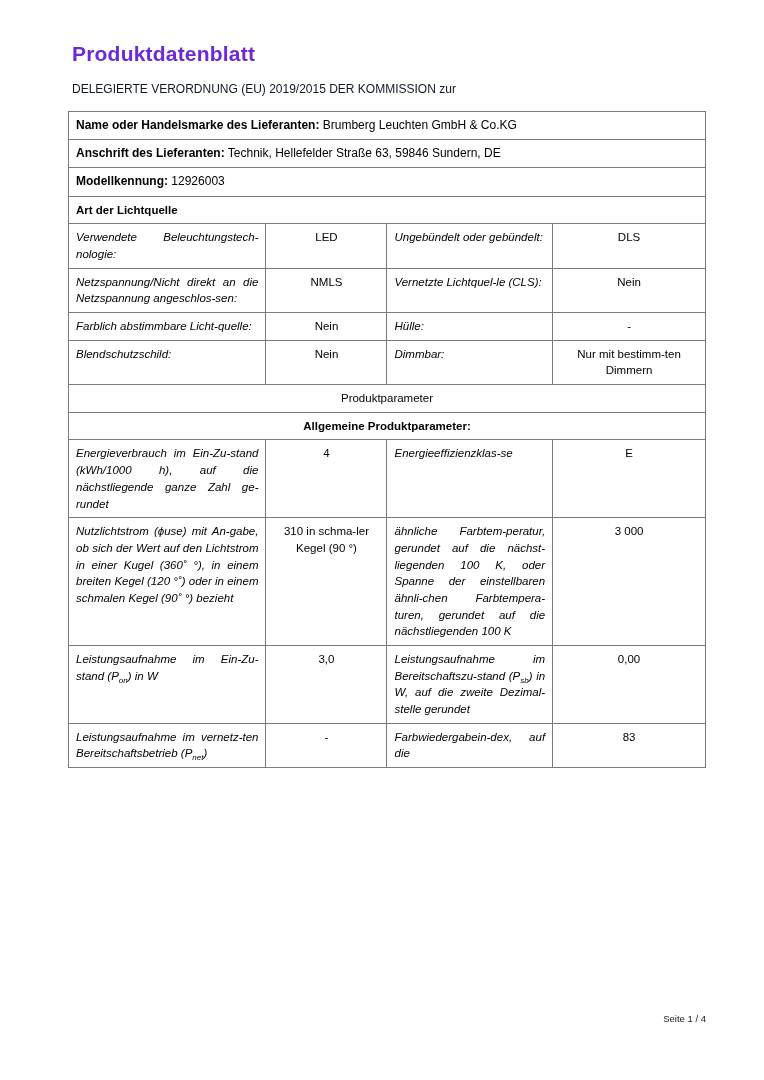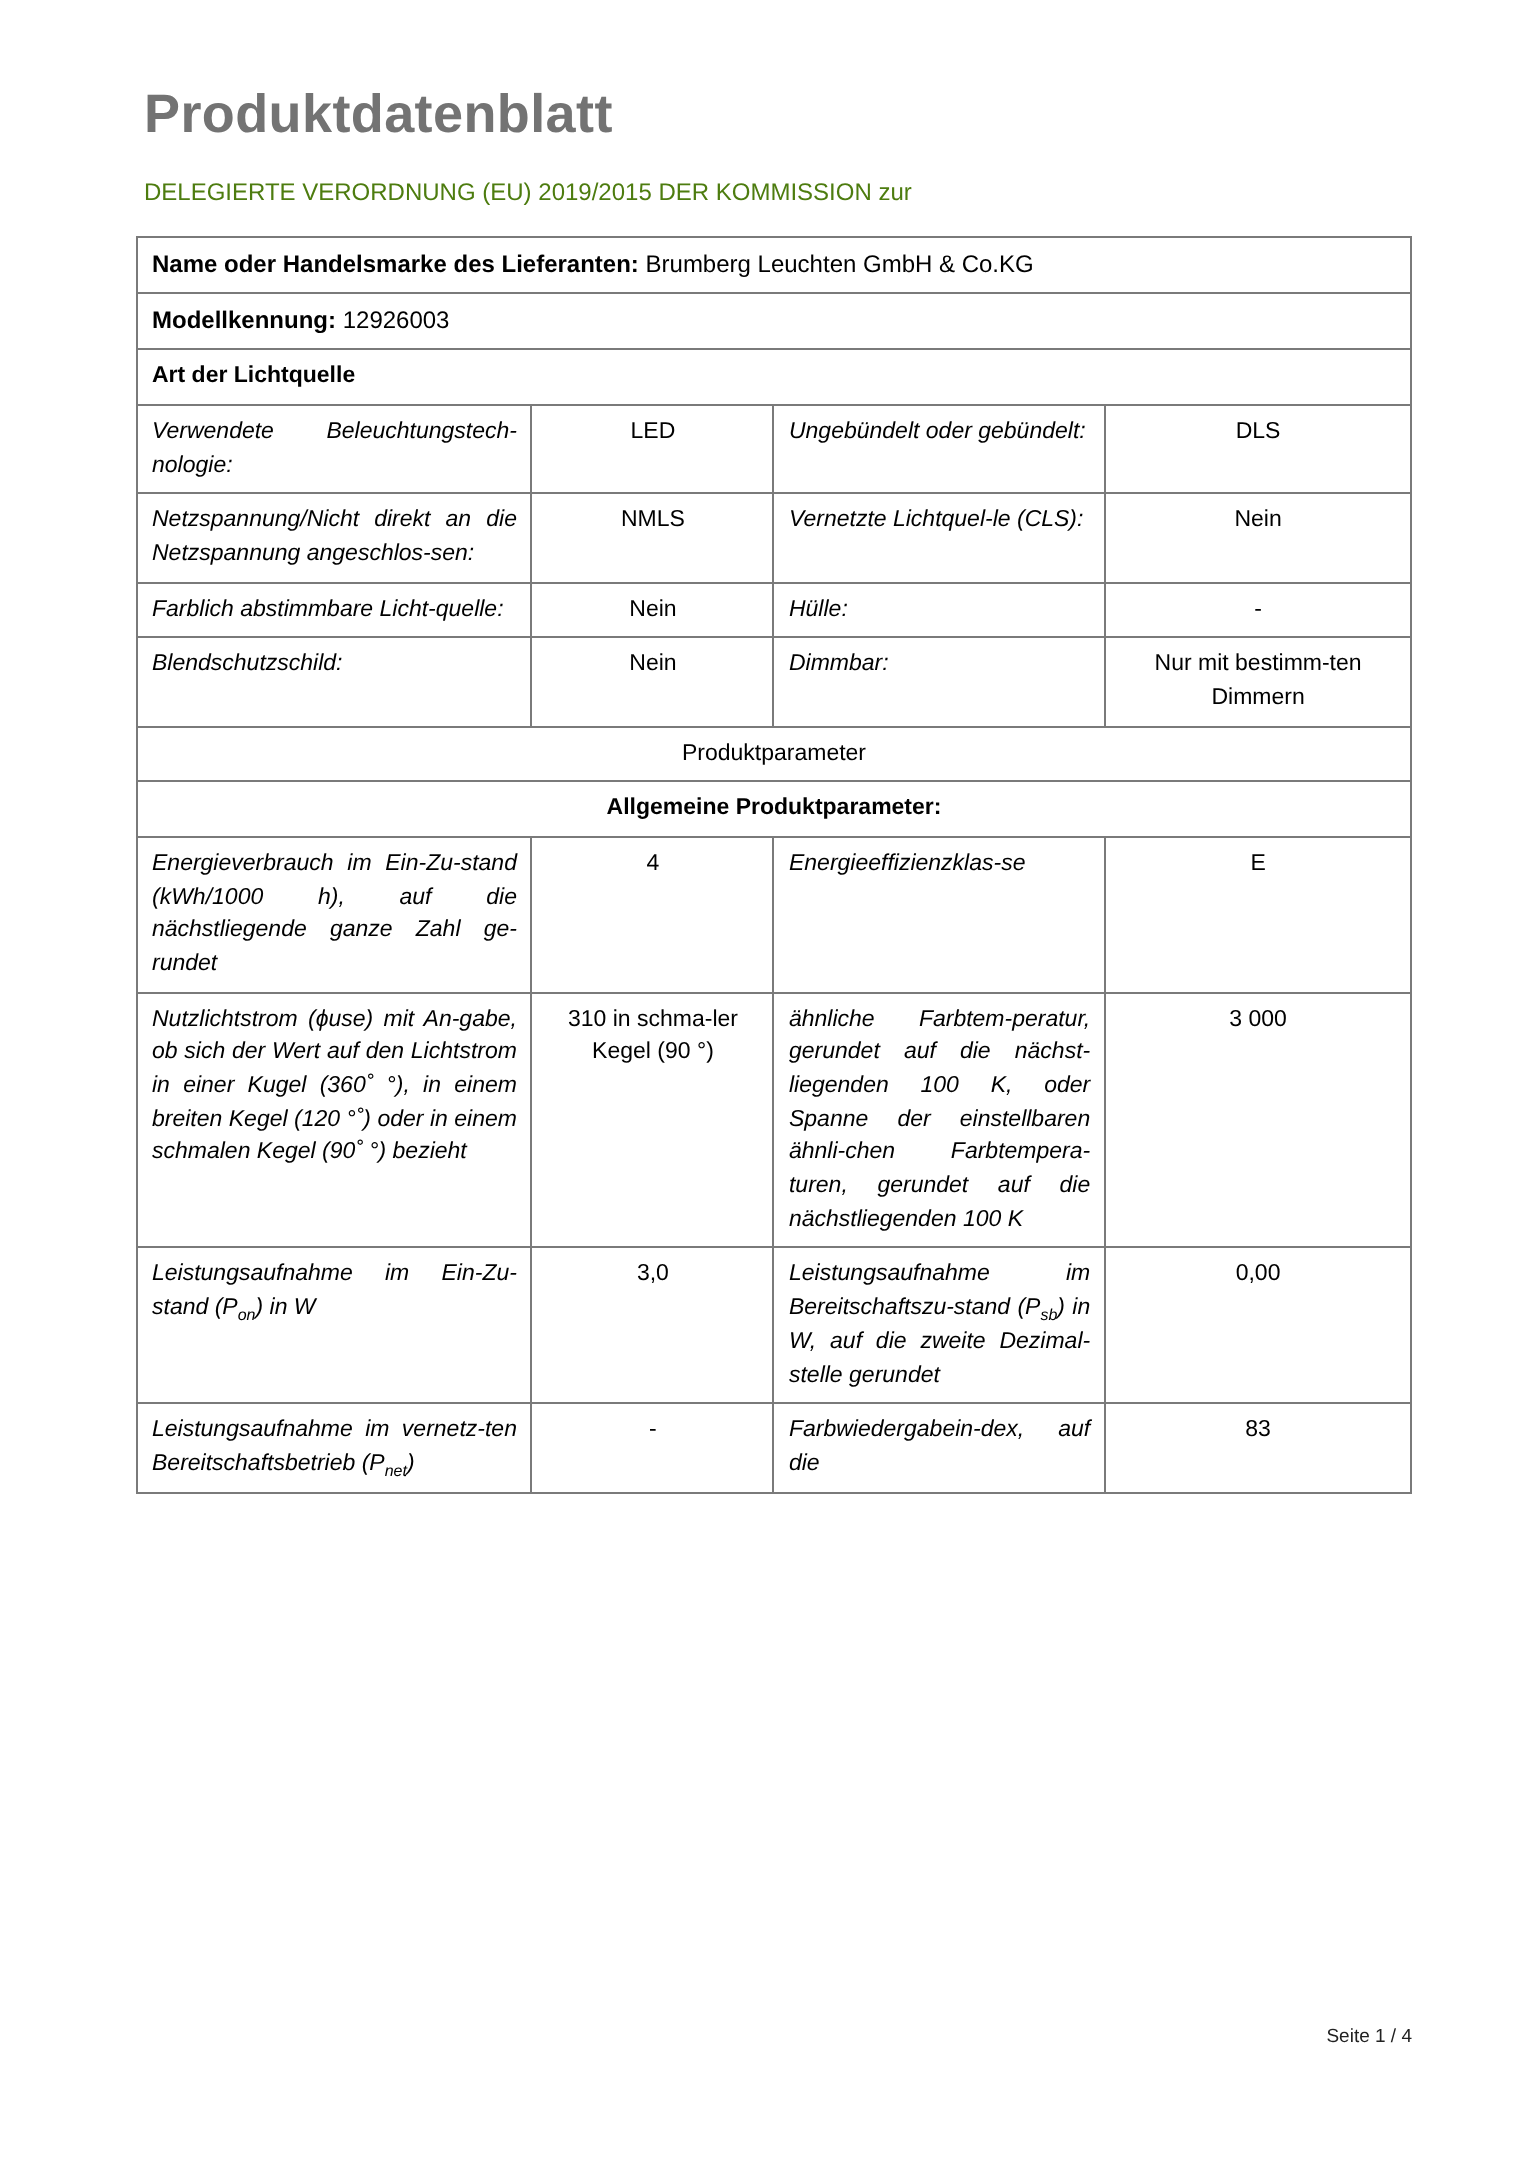--- a/index.html
+++ b/index.html
@@ -15,31 +15,31 @@
     overflow: hidden;
   }
   .page {
     position: relative;
     width: 764px;
     height: 1080px;
     box-sizing: border-box;
     padding: 36px 58px 0 68px;
   }
   .doc-title {
-    color: #737373;
-    font-size: 27px;
+    color: #6d28d9;
+    font-size: 21px;
     font-weight: bold;
     letter-spacing: 0.2px;
     margin: 6px 0 14px 4px;
   }
   .intro {
     font-size: 12px;
     line-height: 1.55;
     margin: 0 0 12px 4px;
-    color: #4d7c0f;
+    color: #0f172a;
   }
   table.sheet {
     width: 100%;
     border-collapse: collapse;
     table-layout: fixed;
     font-size: 11.5px;
   }
   table.sheet td {
     border: 1px solid #7a7a7a;
     padding: 5px 7px 5px 7px;
@@ -114,20 +114,26 @@
     </colgroup>
     <tbody>
       <tr class="hdr-row">
         <td colspan="4">
           <span class="lbl">Name oder Handelsmarke des Lieferanten:</span>
           <span class="val">Brumberg Leuchten GmbH &amp; Co.KG</span>
         </td>
       </tr>
       <tr class="hdr-row">
         <td colspan="4">
+          <span class="lbl">Anschrift des Lieferanten:</span>
+          <span class="val">Technik, Hellefelder Straße 63, 59846 Sundern, DE</span>
+        </td>
+      </tr>
+      <tr class="hdr-row">
+        <td colspan="4">
           <span class="lbl">Modellkennung:</span>
           <span class="val">12926003</span>
         </td>
       </tr>
 
       <tr class="section-head">
         <td colspan="4">Art der Lichtquelle</td>
       </tr>
 
       <tr>

